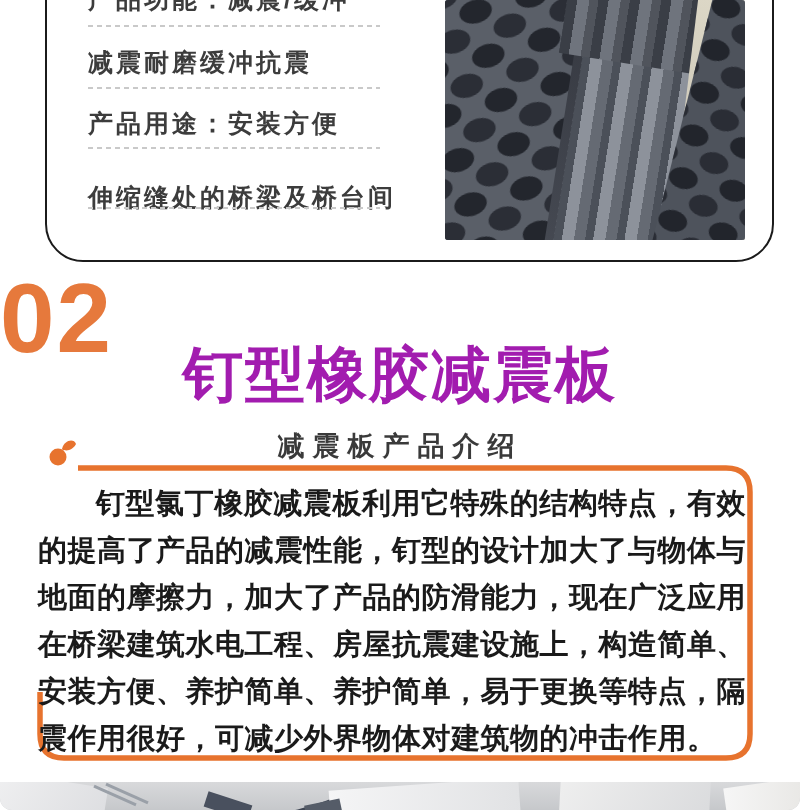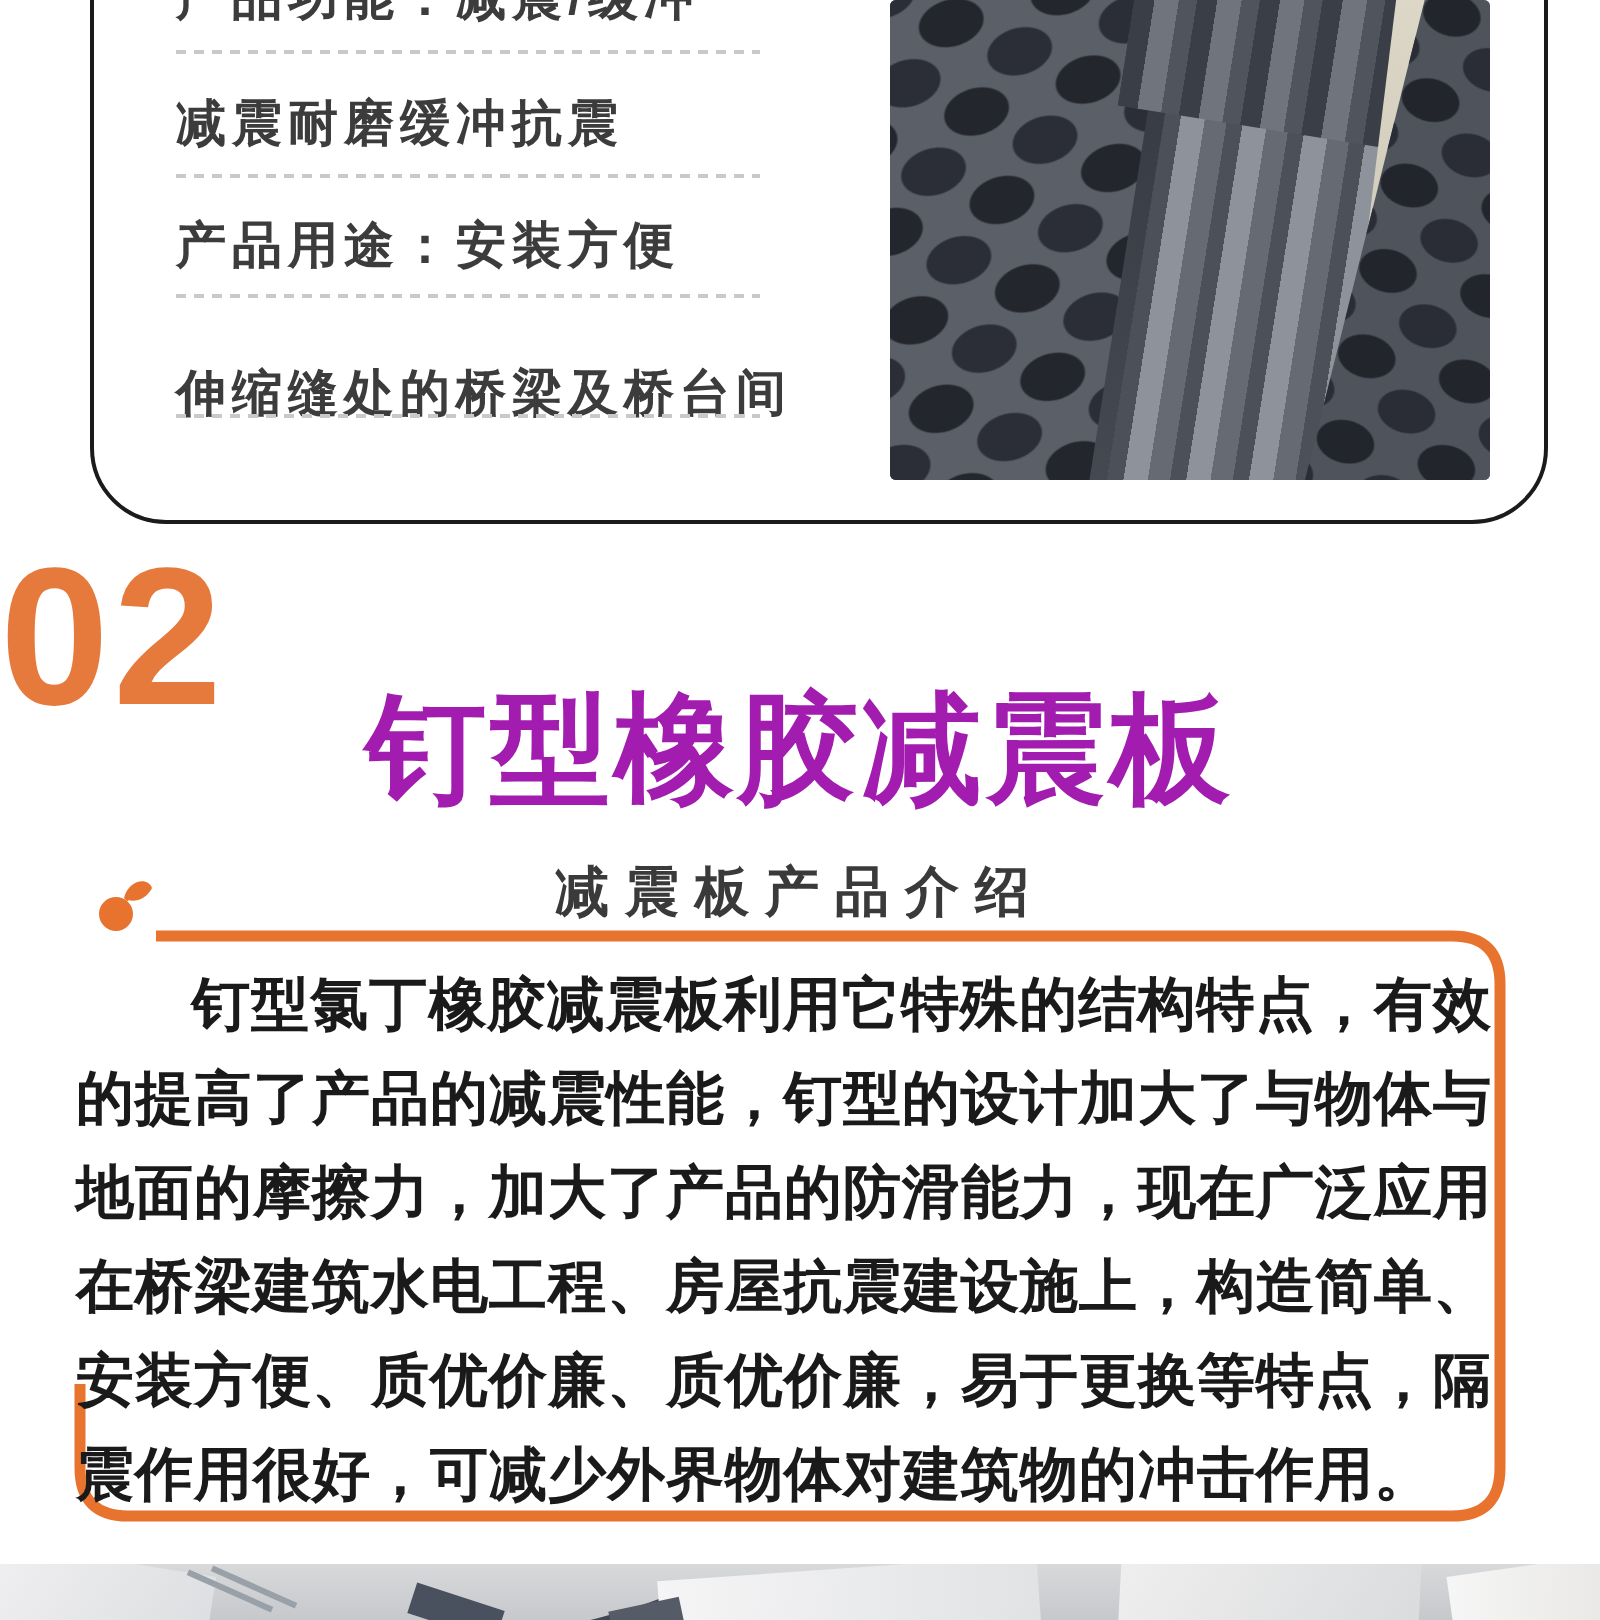--- a/index.html
+++ b/index.html
@@ -1,17 +1,17 @@
 <!DOCTYPE html>
 <html><head>
 <meta charset="utf-8">
 <style>
   html,body{margin:0;padding:0;background:#ffffff;}
   .page{position:relative;width:800px;height:810px;margin:0 auto;background:#ffffff;
-        overflow:hidden;font-family:"Liberation Sans","DejaVu Sans",sans-serif;}
+        overflow:hidden;font-family:"Liberation Sans","DejaVu Sans",sans-serif;border-radius:12px;}
 
   
   .card{position:absolute;left:45px;top:-64px;width:725px;height:322px;
         background:#ffffff;border:2px solid #1b1b1b;border-radius:38px;}
   .card-line{position:absolute;left:88px;width:340px;font-size:25px;line-height:30px;
              letter-spacing:3px;color:#3c3c3c;font-weight:600;white-space:nowrap;}
   .dash{position:absolute;left:88px;width:292px;height:2px;
         background:repeating-linear-gradient(90deg,#c9c9c9 0 5px,transparent 5px 9px);}
   .cl1{top:-16px;} .d1{top:25px;}
   .cl2{top:47px;}  .d2{top:87px;}
@@ -112,21 +112,21 @@
 
   <svg class="frame-svg" viewBox="0 0 800 340">
     <path d="M 78 30 H 726 Q 750 30 750 54 V 296 Q 750 320 726 320 H 64 Q 40 320 40 296 V 254" fill="none" stroke="#e7732e" stroke-width="5.5"></path>
     <g>
       <circle cx="58" cy="19" r="8.5" fill="#e7732e"></circle>
       <path d="M 62 11 C 64 2 74 0 76 6 C 73 12 66 14 62 11 Z" fill="#e7732e"></path>
       <path d="M 63 12 L 69 4" stroke="#e7732e" stroke-width="2"></path>
     </g>
   </svg>
 
-  <div class="description">钉型氯丁橡胶减震板利用它特殊的结构特点，有效的提高了产品的减震性能，钉型的设计加大了与物体与地面的摩擦力，加大了产品的防滑能力，现在广泛应用在桥梁建筑水电工程、房屋抗震建设施上，构造简单、安装方便、质优价廉、质优价廉，易于更换等特点，隔震作用很好，可减少外界物体对建筑物的冲击作用。</div>
+  <div class="description">钉型氯丁橡胶减震板利用它特殊的结构特点，有效的提高了产品的减震性能，钉型的设计加大了与物体与地面的摩擦力，加大了产品的防滑能力，现在广泛应用在桥梁建筑水电工程、房屋抗震建设施上，构造简单、安装方便、养护简单、养护简单，易于更换等特点，隔震作用很好，可减少外界物体对建筑物的冲击作用。</div>
 
   <div class="bags-strip">
     <div class="bag bag1"></div>
     <div class="dark-arc"></div>
     <div class="strap s1"></div>
     <div class="strap s2"></div>
     <div class="bag bag2"></div>
     <div class="dark-wedge1"></div>
     <div class="dark-wedge2"></div>
     <div class="bag bag3"></div>

